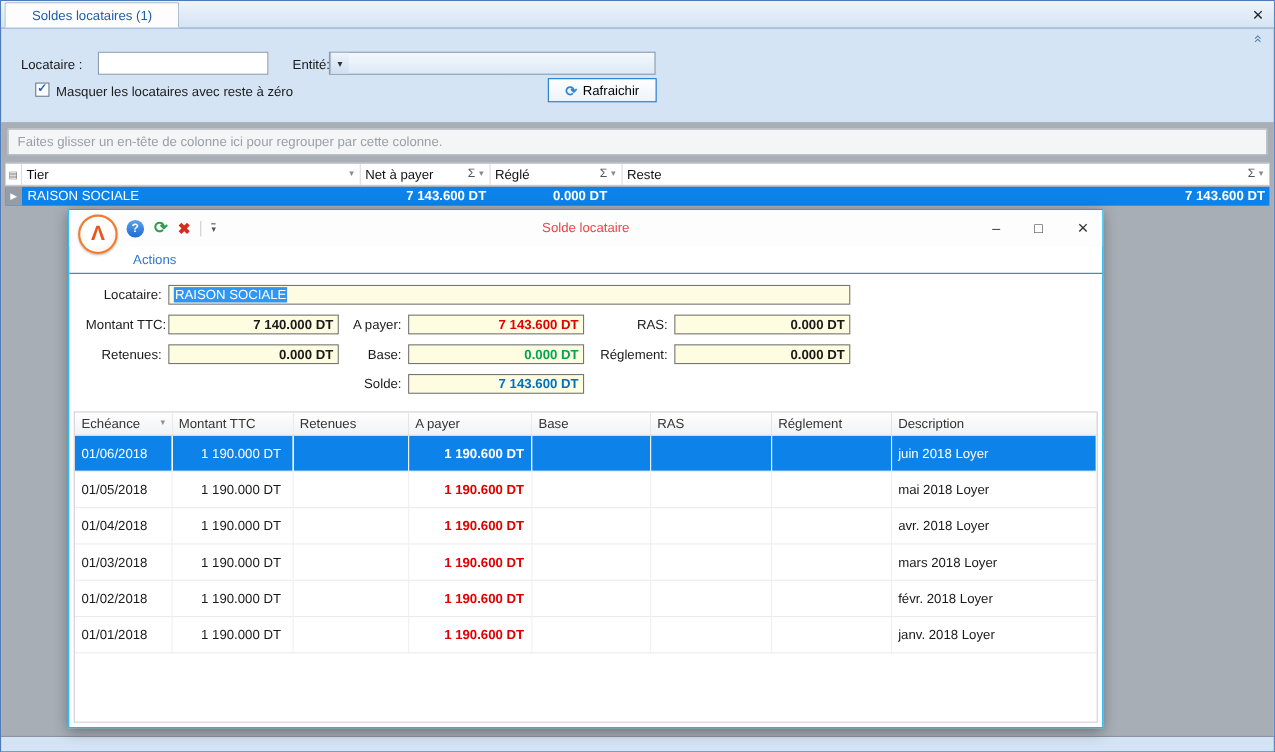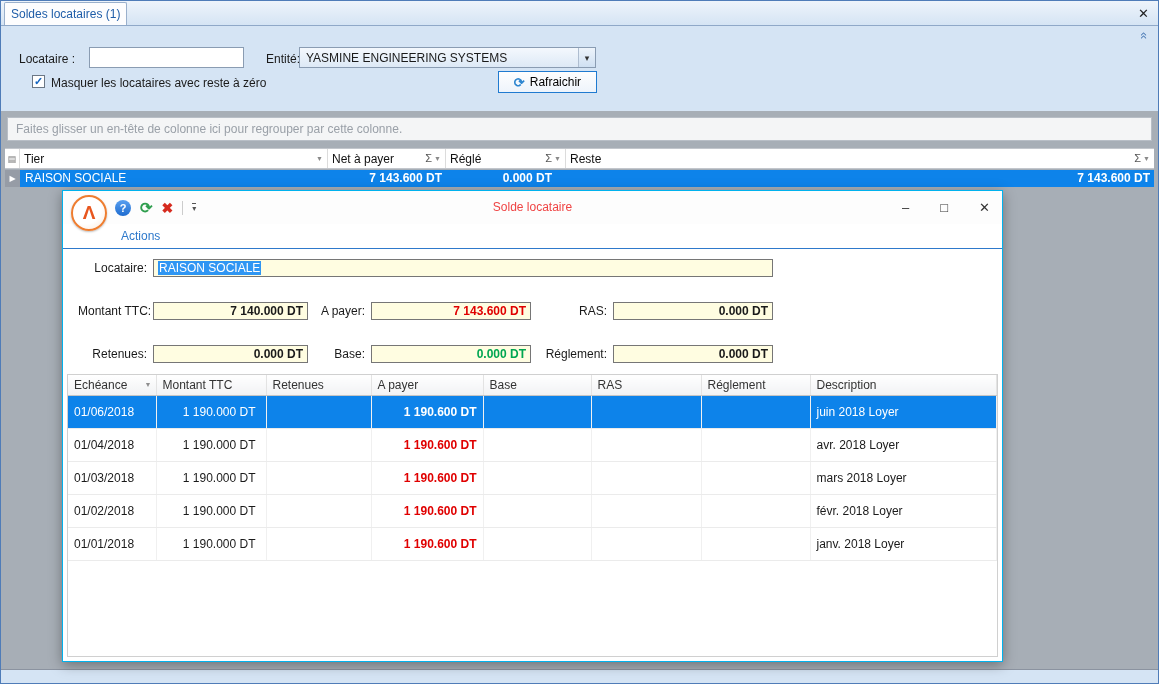--- a/index.html
+++ b/index.html
@@ -2,21 +2,21 @@
 <html style="--selection-blue: #0d83ea; --negative-red: #e00000; --positive-green: #00a651; --solde-blue: #0070c0; --field-yellow: #fffde1; --dialog-border: #00b2ee;"><head>
 <meta charset="utf-8">
 <style>
   *{box-sizing:border-box;margin:0;padding:0}
   html,body{width:1159px;height:684px}
   body{position:relative;font-family:"Liberation Sans",sans-serif;font-size:12px;background:#fff;overflow:hidden;color:#1a1a1a}
   .window{position:absolute;inset:0;border:1px solid #4f7cb8;background:#d5e4f4}
 
   
   .tabbar{position:absolute;left:0;right:0;top:0;height:25px;background:linear-gradient(#eef4fb,#d5e4f4);border-bottom:1px solid #8fa8c8;display:flex;align-items:flex-end}
-  .tab{margin-left:3px;background:#fdfdfe;border:1px solid #9ab0cc;border-bottom:none;border-radius:2px 2px 0 0;padding:4px 6px 4px;color:#1f5da8;font-size:12px;cursor:default}
+  .tab{margin-left:3px;background:#fdfdfe;border:1px solid #9ab0cc;border-bottom:none;border-radius:2px 2px 0 0;padding:4px 24px 4px;color:#1f5da8;font-size:12px;cursor:default}
   .tabbar-close{position:absolute;right:9px;top:5px;font-size:13px;color:#222;cursor:default}
 
   
   .filter-panel{position:absolute;left:0;right:0;top:25px;height:85px}
   .filter-panel .lbl{position:absolute;white-space:nowrap;color:#1a1a1a}
   .txt{position:absolute;height:21px;border:1px solid #8a9cb2;background:#fff;padding:0 4px;font:12px "Liberation Sans",sans-serif}
   .combo{position:absolute;height:21px;border:1px solid #8a9cb2;background:linear-gradient(#f4f8fd,#dde9f6);display:flex;align-items:center}
   .combo-text{flex:1;padding:0 6px;white-space:nowrap;overflow:hidden}
   .combo-btn{width:17px;height:100%;border-left:1px solid #aebdd0;display:flex;align-items:center;justify-content:center;font-size:9px;color:#333;background:linear-gradient(#eef4fb,#cfe0f2)}
   .checkbox{position:absolute;width:13px;height:13px;border:1px solid #6b7785;background:#fff;display:flex;align-items:center;justify-content:center}
@@ -57,21 +57,21 @@
   .refr-ic{color:#2f9e4e;font-size:15px;font-weight:bold;line-height:15px}
   .del-ic{color:#d62b1f;font-size:14px;font-weight:bold;line-height:14px}
   .qat-sep{width:1px;height:14px;background:#ccc}
   .qat-dd{color:#555;font-size:8px;border-top:1px solid #555;padding-top:1px;line-height:8px}
   .dtitle-text{position:absolute;left:0;right:0;top:9px;text-align:center;color:#ef4444;pointer-events:none}
   .winbtns{position:absolute;right:12px;top:0;height:33px;display:flex;align-items:center;gap:31px;color:#333;font-size:13px}
   .dmenu{height:25px;border-bottom:1px solid #2e79cb;display:flex;align-items:center}
   .menu-item{margin-left:58px;color:#2e79cb}
 
   
-  .dform{display:grid;grid-template-columns:75px 155px 63px 160px 82px 160px;grid-auto-rows:20px;row-gap:23px;align-items:center;padding:9px 0 0 15px}
+  .dform{display:grid;grid-template-columns:75px 155px 63px 160px 82px 160px;grid-auto-rows:20px;row-gap:7px;align-items:center;padding:9px 0 0 15px}
   .flabel{text-align:right;padding-right:6px;white-space:nowrap}
   .ffield{height:18px;border:1px solid #767676;background:var(--field-yellow,#fffde1);font-weight:bold;line-height:16px;padding:0 4px;text-align:right;overflow:hidden;white-space:nowrap}
   .ffield.long{grid-column:2/7;text-align:left;font-weight:normal}
   .seltext{background:#2f96f3;color:#fff;padding:0 1px}
   .gc1{grid-column:1}.gc2{grid-column:2}.gc3{grid-column:3}.gc4{grid-column:4}.gc5{grid-column:5}.gc6{grid-column:6}
   .gr1{grid-row:1}.gr2{grid-row:2}.gr3{grid-row:3}.gr4{grid-row:4}
   .red{color:var(--negative-red,#e00000)}
   .green{color:var(--positive-green,#00a651)}
   .blue{color:var(--solde-blue,#0070c0)}
 
@@ -96,21 +96,20 @@
       <span>Soldes locataires (1)</span>
     </div>
     <span class="tabbar-close">✕</span>
   </div>
 
   <div class="filter-panel">
     <span class="lbl" style="left:18px;top:26px">Locataire :</span>
     <input class="txt" style="left: 88px; top: 21px; width: 155px;" value="">
     <span class="lbl" style="left:265px;top:26px">Entité:</span>
     <div class="combo" style="left:298px;top:21px;width:297px">
-      <span class="combo-text">YASMINE ENGINEERING SYSTEMS</span>
       <span class="combo-btn">▾</span>
     </div>
     <span class="checkbox" style="left:31px;top:49px">
       <span class="check">✓</span>
     </span>
     <span class="lbl" style="left:50px;top:50px">Masquer les locataires avec reste à zéro</span>
     <button class="refresh-btn" style="left:497px;top:45px">
       <span class="refresh-ic">⟳</span>
       <span>Rafraichir</span>
     </button>
@@ -242,20 +241,30 @@
               <td class="col-echeance">01/06/2018</td>
               <td class="col-montant_ttc">1 190.000 DT</td>
               <td class="col-retenues"></td>
               <td class="col-a_payer">1 190.600 DT</td>
               <td class="col-base"></td>
               <td class="col-ras"></td>
               <td class="col-reglement"></td>
               <td class="col-description">juin 2018 Loyer</td>
             </tr>
             <tr>
+              <td class="col-echeance">01/05/2018</td>
+              <td class="col-montant_ttc">1 190.000 DT</td>
+              <td class="col-retenues"></td>
+              <td class="col-a_payer">1 190.600 DT</td>
+              <td class="col-base"></td>
+              <td class="col-ras"></td>
+              <td class="col-reglement"></td>
+              <td class="col-description">mai 2018 Loyer</td>
+            </tr>
+            <tr>
               <td class="col-echeance">01/04/2018</td>
               <td class="col-montant_ttc">1 190.000 DT</td>
               <td class="col-retenues"></td>
               <td class="col-a_payer">1 190.600 DT</td>
               <td class="col-base"></td>
               <td class="col-ras"></td>
               <td class="col-reglement"></td>
               <td class="col-description">avr. 2018 Loyer</td>
             </tr>
             <tr>

